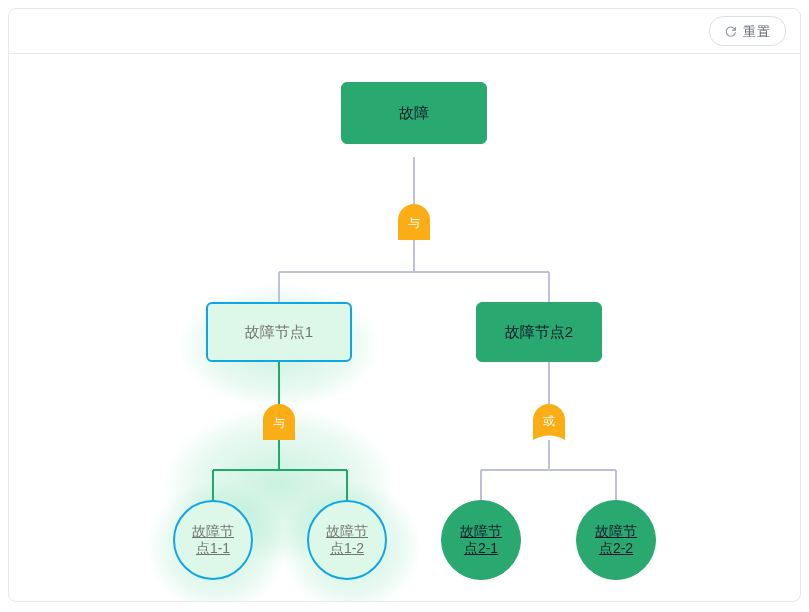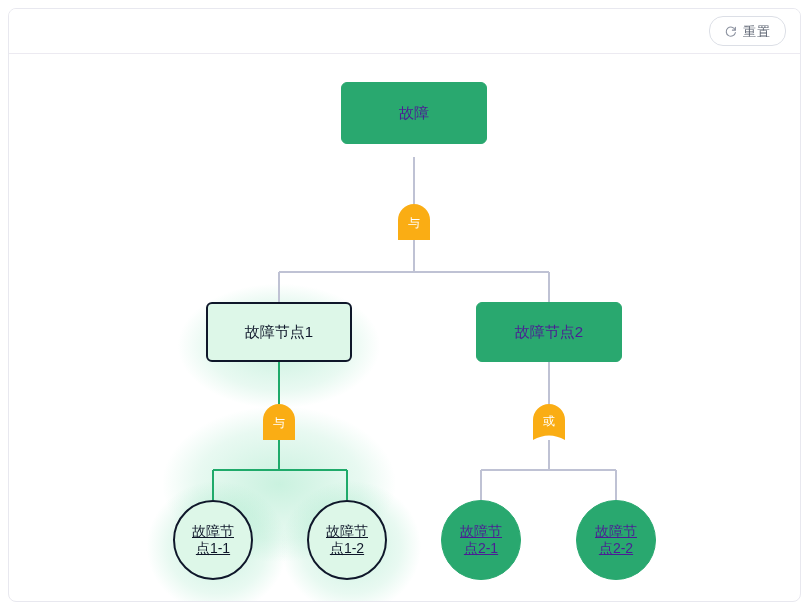--- a/index.html
+++ b/index.html
@@ -96,27 +96,27 @@
   .node.rect {
     border-radius: 6px;
   }
   .node.circle {
     border-radius: 50%;
     font-size: 14px;
     text-decoration: underline;
   }
   .node.fill {
     background: #29a86f;
-    color: #4c1d95;
+    color: #0f172a;
     border: 1px solid #29a86f;
   }
   .node.sel {
     background: #ddf7e8;
-    color: #0f172a;
-    border: 2px solid #0f172a;
+    color: #737373;
+    border: 2px solid #0ea5e9;
   }
   .node .ntext { pointer-events: none; padding: 0 6px; }
 
   .gate {
     position: absolute;
     width: 32px;
     height: 36px;
     cursor: pointer;
     user-select: none;
   }
@@ -207,21 +207,21 @@
           <svg width="32" height="36" viewBox="0 0 32 36">
             <path d="M0,36 L0,16 A16,16 0 0 1 32,16 L32,36 Z" fill="#faad14"></path>
           </svg>
           <span class="gt">与</span>
         </div>
 
         <div class="node rect sel" style="left:197px; top:248px; width:146px; height:60px;">
           <span class="ntext">故障节点1</span>
         </div>
 
-        <div class="node rect fill" style="left:467px; top:248px; width:146px; height:60px;">
+        <div class="node rect fill" style="left:467px; top:248px; width:126px; height:60px;">
           <span class="ntext">故障节点2</span>
         </div>
 
         <div class="gate and" style="left:254px; top:350px;">
           <svg width="32" height="36" viewBox="0 0 32 36">
             <path d="M0,36 L0,16 A16,16 0 0 1 32,16 L32,36 Z" fill="#faad14"></path>
           </svg>
           <span class="gt">与</span>
         </div>
 

